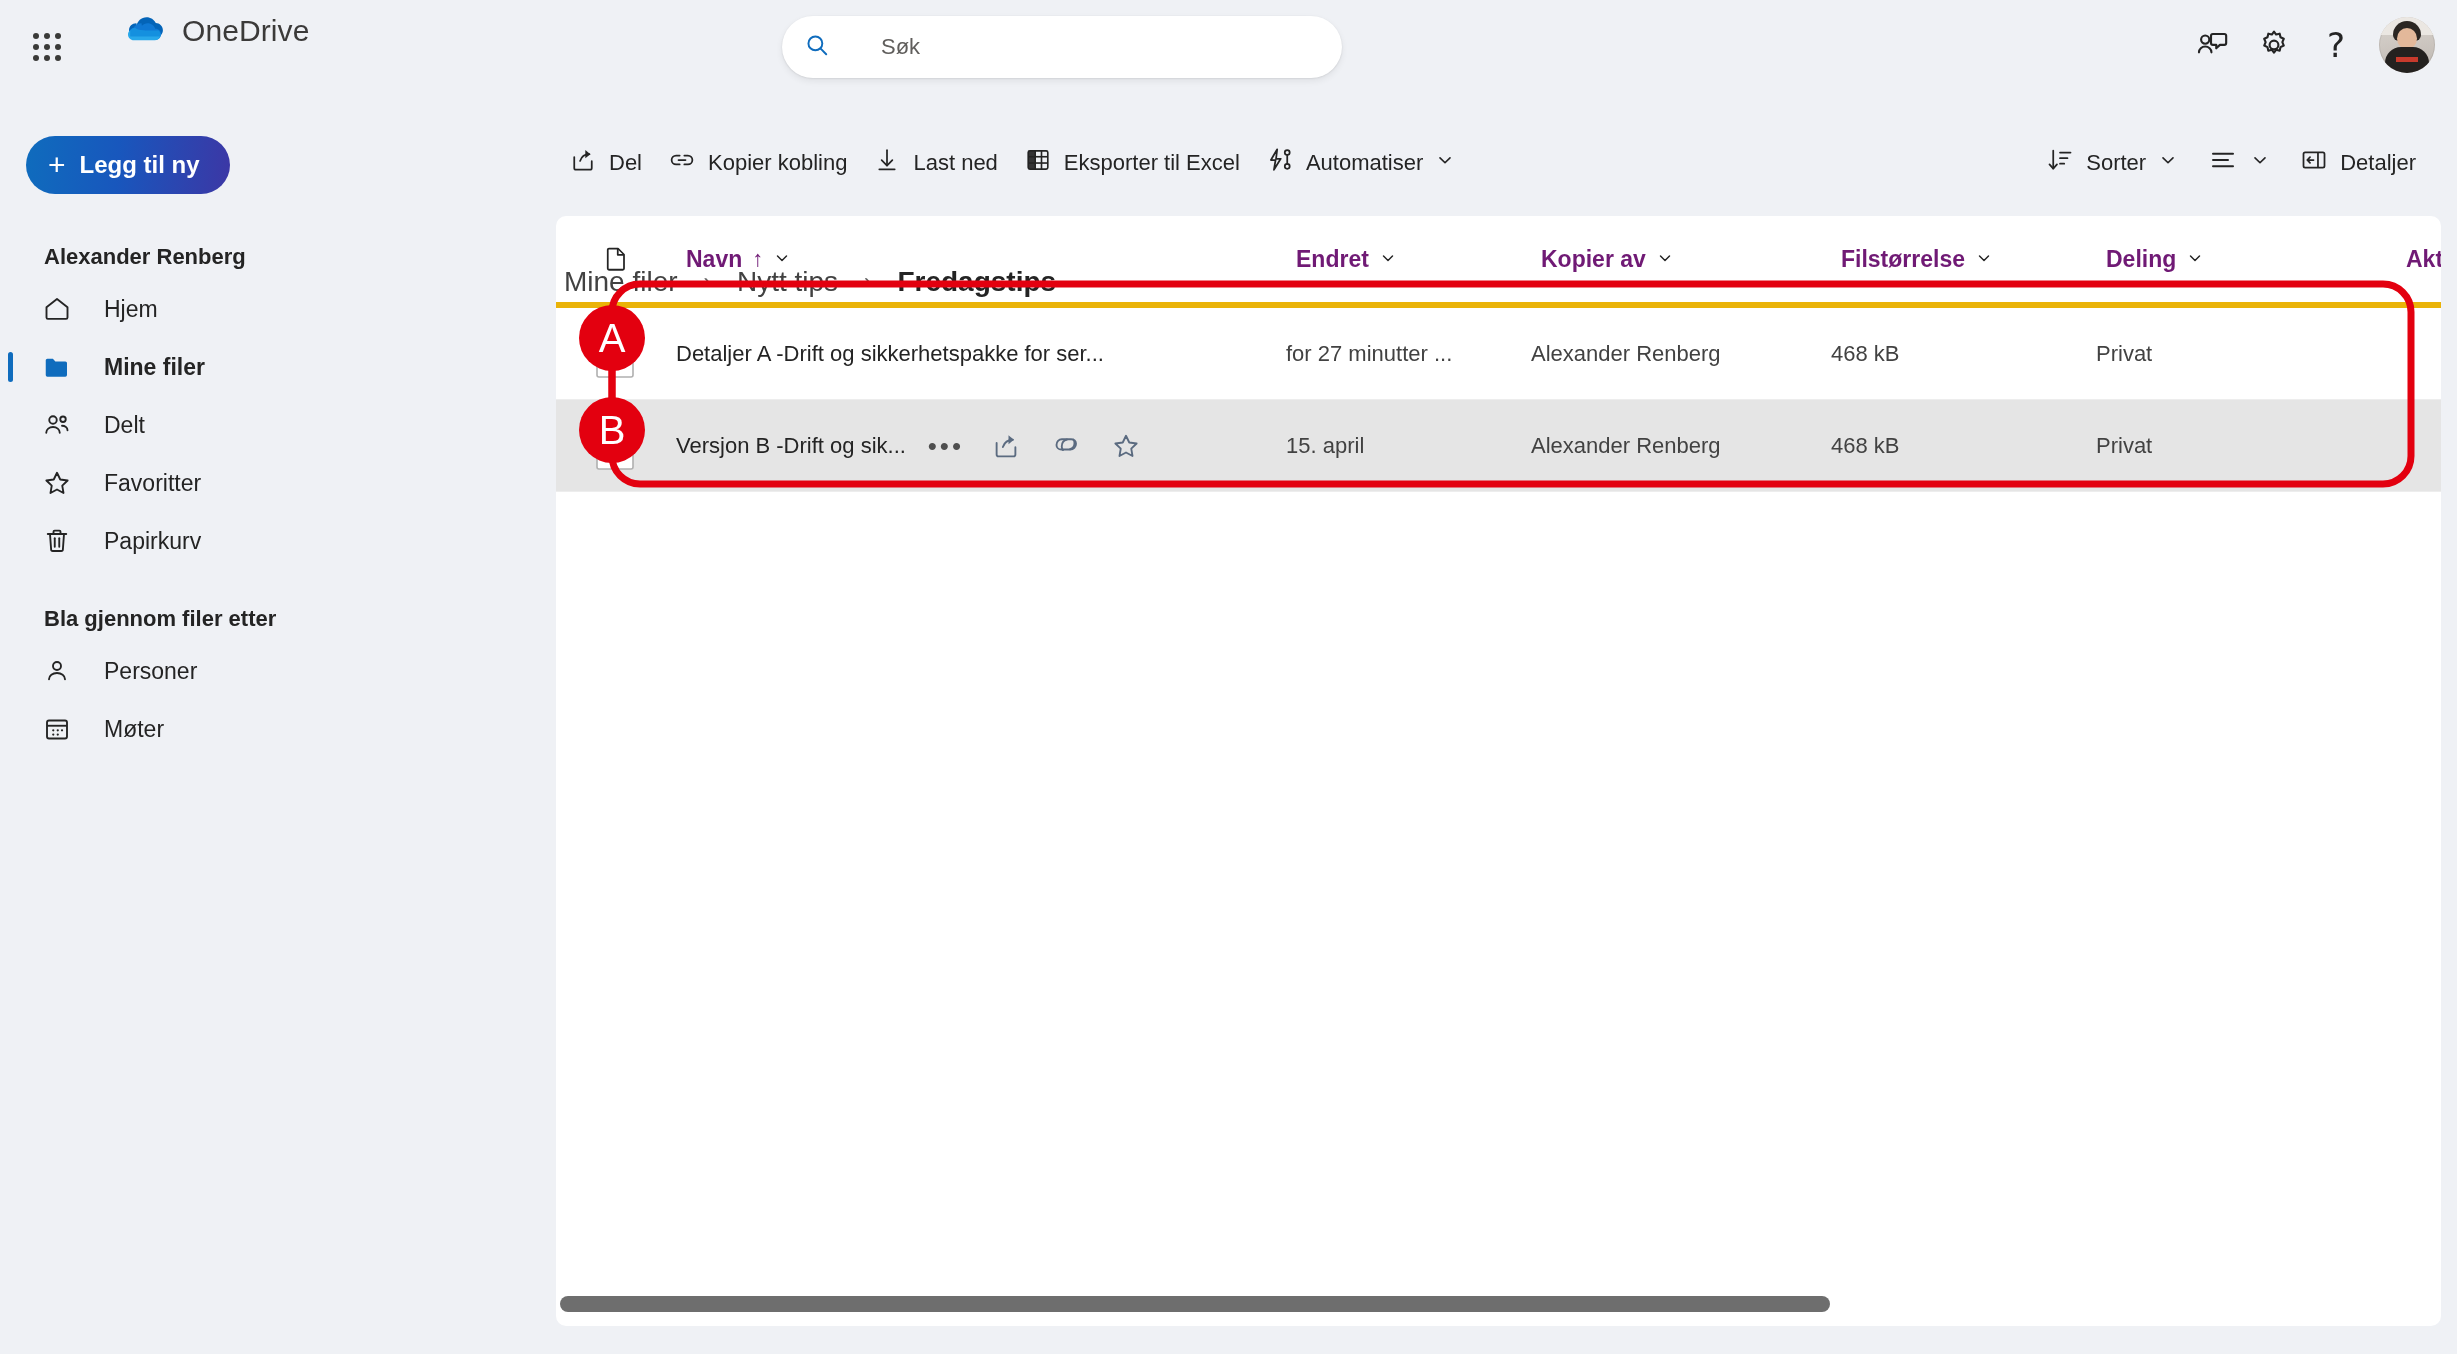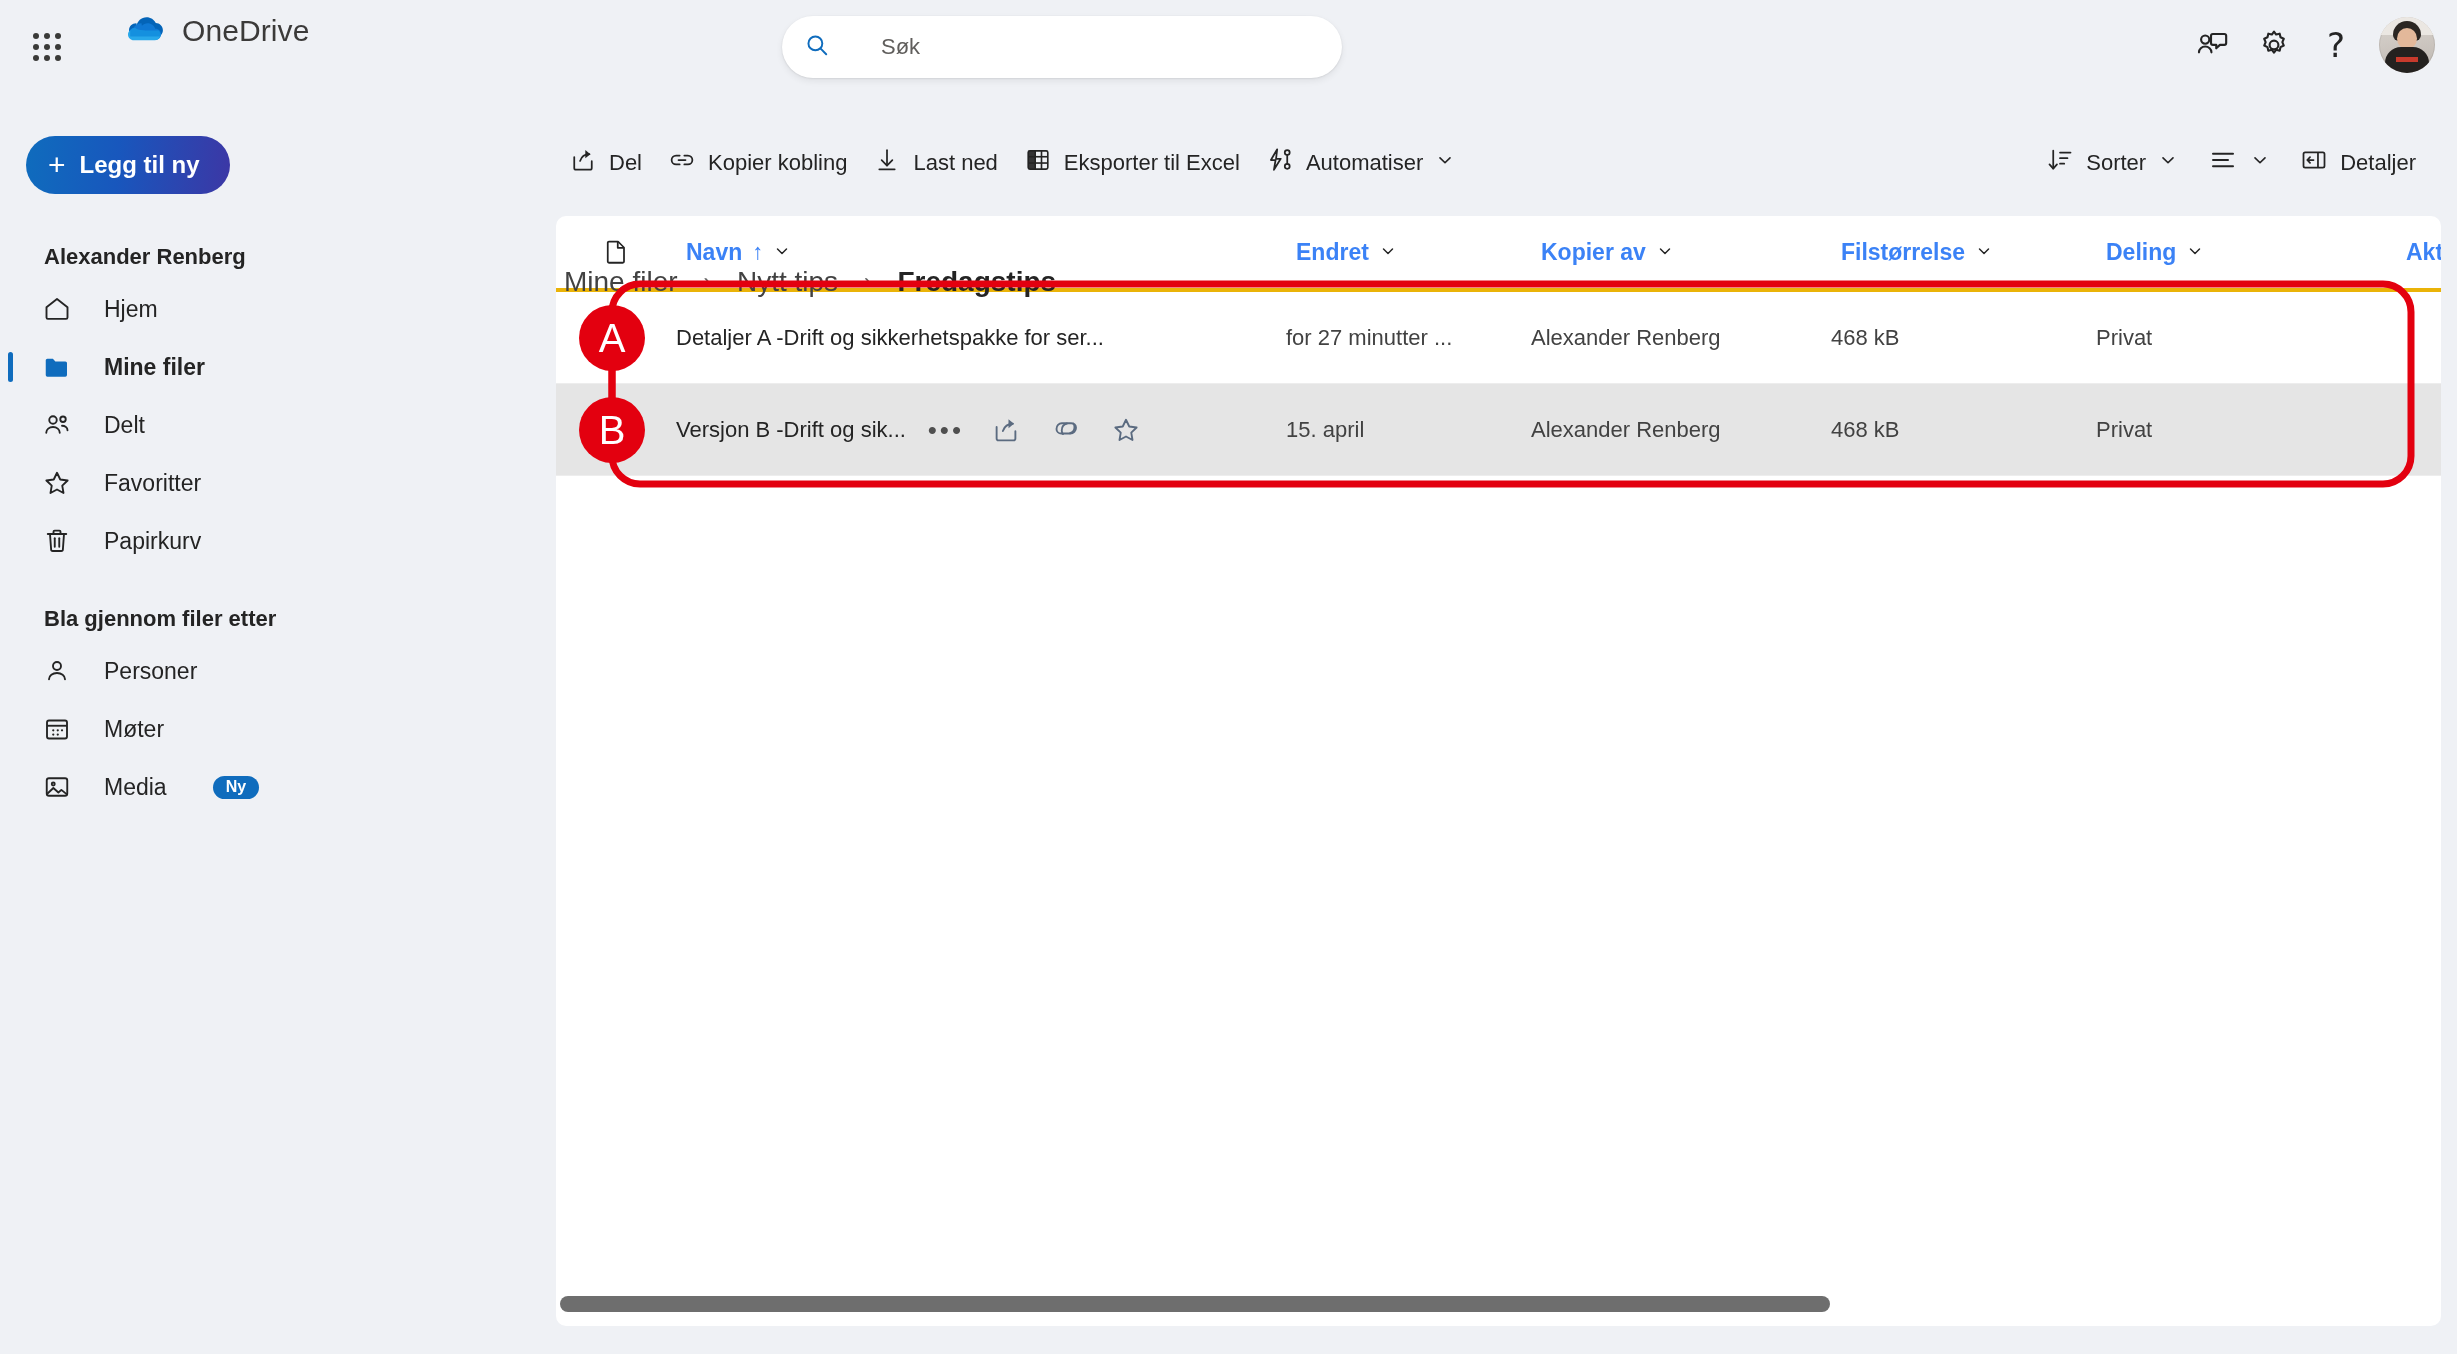--- a/index.html
+++ b/index.html
@@ -111,21 +111,21 @@
   #breadcrumb {
     position: absolute; left: 556px; top: 262px; display: flex; align-items: center; gap: 18px;
     font-size: 28px; color: #242424; z-index: 5;
   }
   #breadcrumb .crumb { padding: 4px 8px; border-radius: 5px; cursor: pointer; color: #424242; }
   #breadcrumb .crumb.current { font-weight: bold; color: #242424; }
   #breadcrumb .sep { color: #616161; font-size: 22px; }
 
   #filelist { position: absolute; left: 0; top: 0; right: 0; bottom: 0; }
   .row { display: flex; align-items: center; height: 92px; }
-  #hdr { height: 76px; border-bottom: 4px solid #eab308; font-size: 23px; font-weight: bold; color: #3b82f6; }
+  #hdr { height: 92px; border-bottom: 6px solid #eab308; font-size: 23px; font-weight: bold; color: #701a75; }
   .col { display: flex; align-items: center; flex: none; }
   .hcell { display: flex; align-items: center; gap: 10px; padding: 8px 10px; border-radius: 5px; cursor: pointer; }
   .c-icon  { width: 120px; justify-content: center; }
   .c-name  { width: 610px; }
   .c-mod   { width: 245px; }
   .c-modby { width: 300px; }
   .c-size  { width: 265px; }
   .c-share { width: 300px; }
   .c-act   { width: 240px; }
 
@@ -425,31 +425,20 @@
               <circle cx="9" cy="13" r=".9" fill="currentColor" stroke="none"></circle>
               <circle cx="12.6" cy="13" r=".9" fill="currentColor" stroke="none"></circle>
               <circle cx="16" cy="13" r=".9" fill="currentColor" stroke="none"></circle>
               <circle cx="9" cy="16.4" r=".9" fill="currentColor" stroke="none"></circle>
               <circle cx="12.6" cy="16.4" r=".9" fill="currentColor" stroke="none"></circle>
             </svg>
           </span>
           <span>Møter</span>
         </li>
 
-        <li class="nav-item">
-          <span class="nav-ico">
-            <svg width="30" height="30" viewBox="0 0 24 24" fill="none" stroke="currentColor" stroke-width="1.5">
-              <rect x="3.8" y="5" width="16.4" height="14" rx="1.8"></rect>
-              <circle cx="9" cy="9.6" r="1.2"></circle>
-              <path d="M4.2 17.4l4.9-4.6 4 3.6 2.4-2.1 4.4 3.6" stroke-linejoin="round"></path>
-            </svg>
-          </span>
-          <span>Media</span>
-          <span class="badge-ny">Ny</span>
-        </li>
       </ul>
     </div>
   </div>
 
   <div id="breadcrumb">
     <span class="crumb">Mine filer</span>
     <span class="sep">›</span>
     <span class="crumb">Nytt tips</span>
     <span class="sep">›</span>
     <span class="crumb current">Fredagstips</span>

